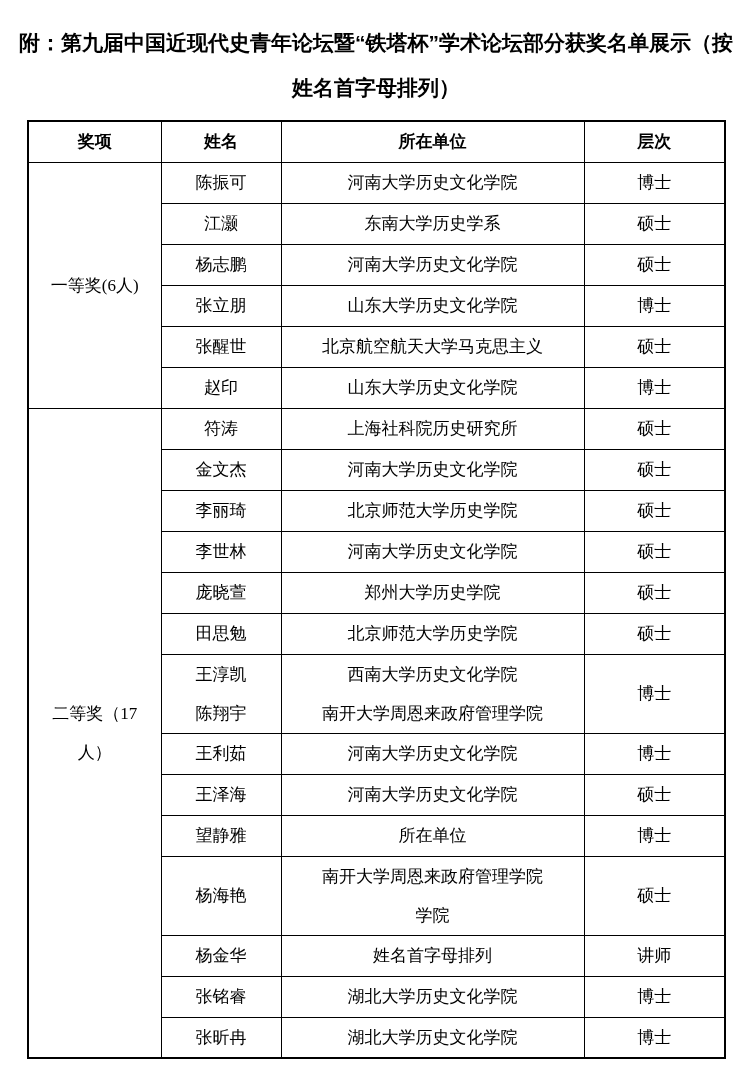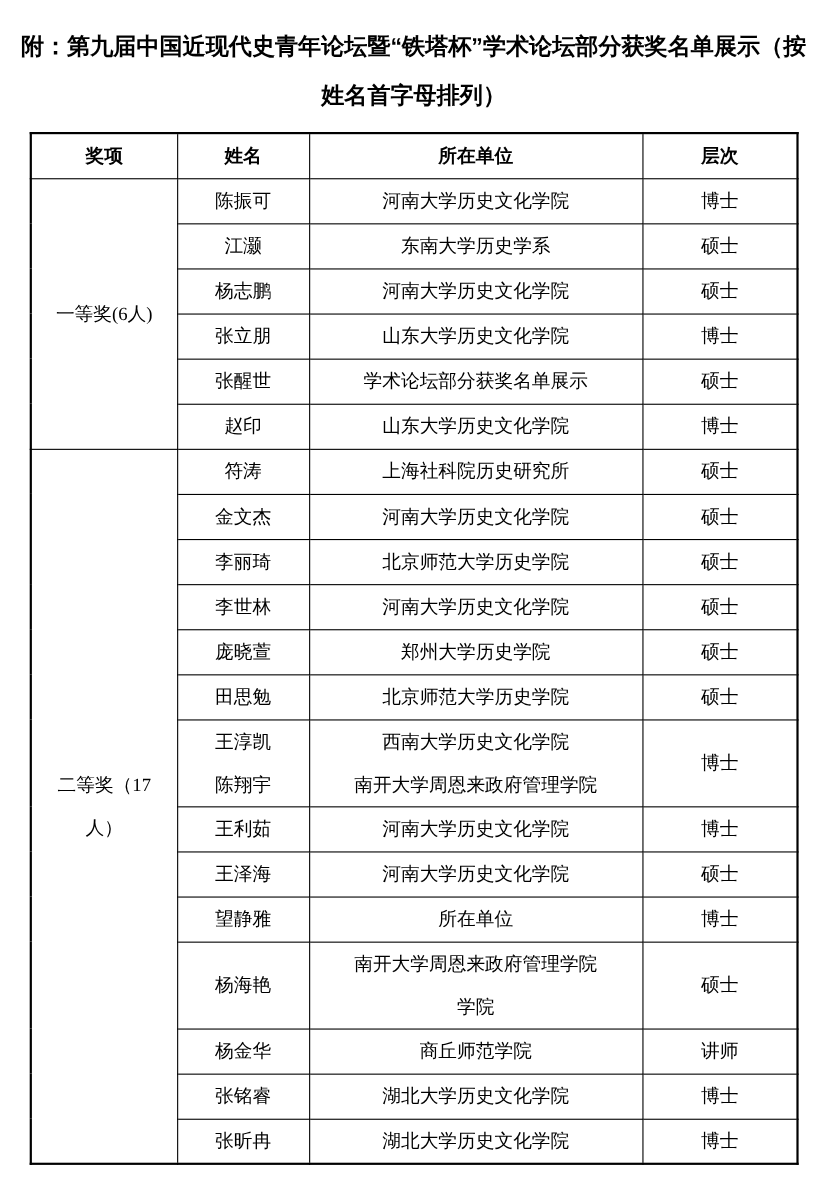--- a/index.html
+++ b/index.html
@@ -91,21 +91,21 @@
         <td>河南大学历史文化学院</td>
         <td>硕士</td>
       </tr>
       <tr class="r">
         <td>张立朋</td>
         <td>山东大学历史文化学院</td>
         <td>博士</td>
       </tr>
       <tr class="r">
         <td>张醒世</td>
-        <td>学术论坛部分获奖名单展示</td>
+        <td>北京航空航天大学马克思主义</td>
         <td>硕士</td>
       </tr>
       <tr class="r">
         <td>赵印</td>
         <td>山东大学历史文化学院</td>
         <td>博士</td>
       </tr>
 
       <tr class="r">
         <td class="award-cell" rowspan="14">二等奖（17
@@ -162,21 +162,21 @@
         <td>博士</td>
       </tr>
       <tr class="tall">
         <td>杨海艳</td>
         <td>南开大学周恩来政府管理学院
 学院</td>
         <td>硕士</td>
       </tr>
       <tr class="r">
         <td>杨金华</td>
-        <td>商丘师范学院</td>
+        <td>姓名首字母排列</td>
         <td>讲师</td>
       </tr>
       <tr class="r">
         <td>张铭睿</td>
         <td>湖北大学历史文化学院</td>
         <td>博士</td>
       </tr>
       <tr class="r">
         <td>张昕冉</td>
         <td>湖北大学历史文化学院</td>

